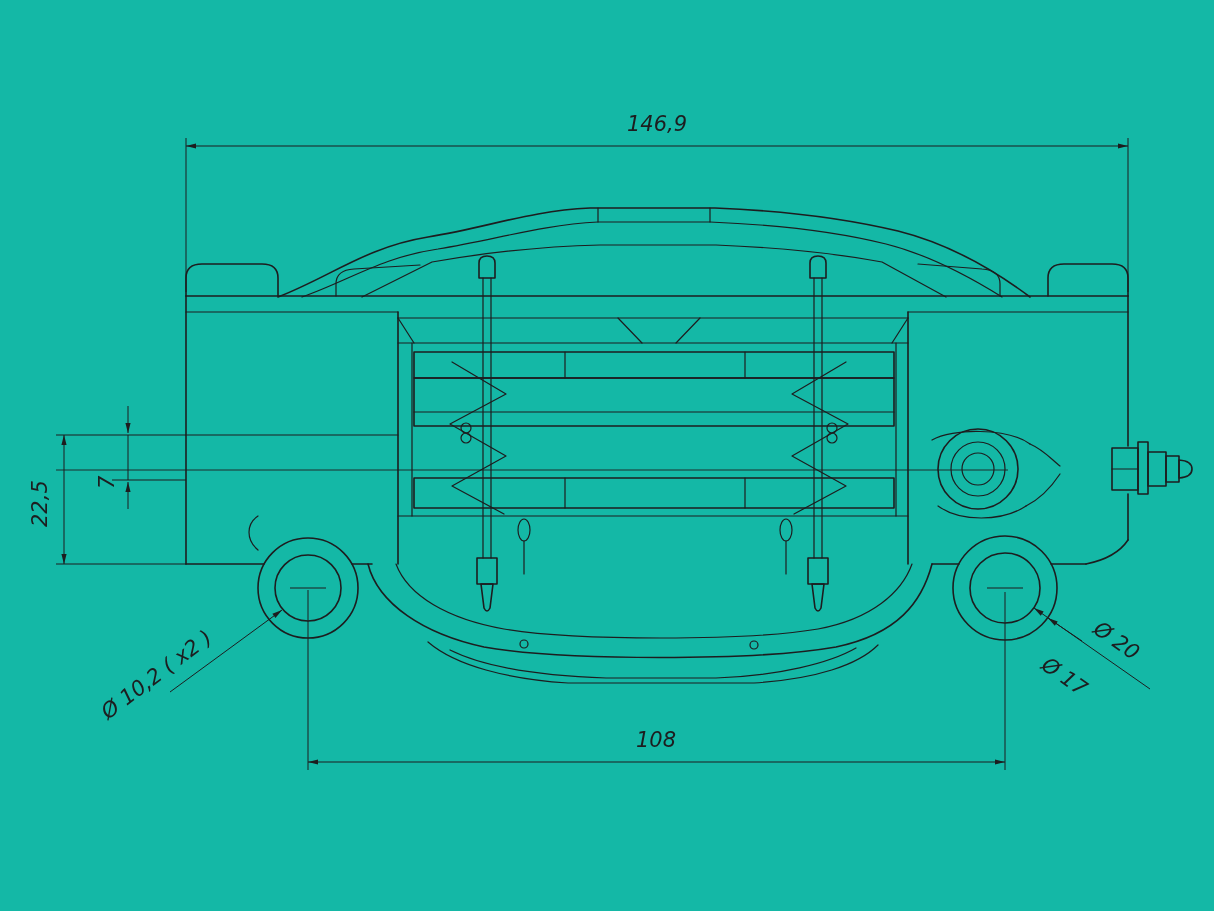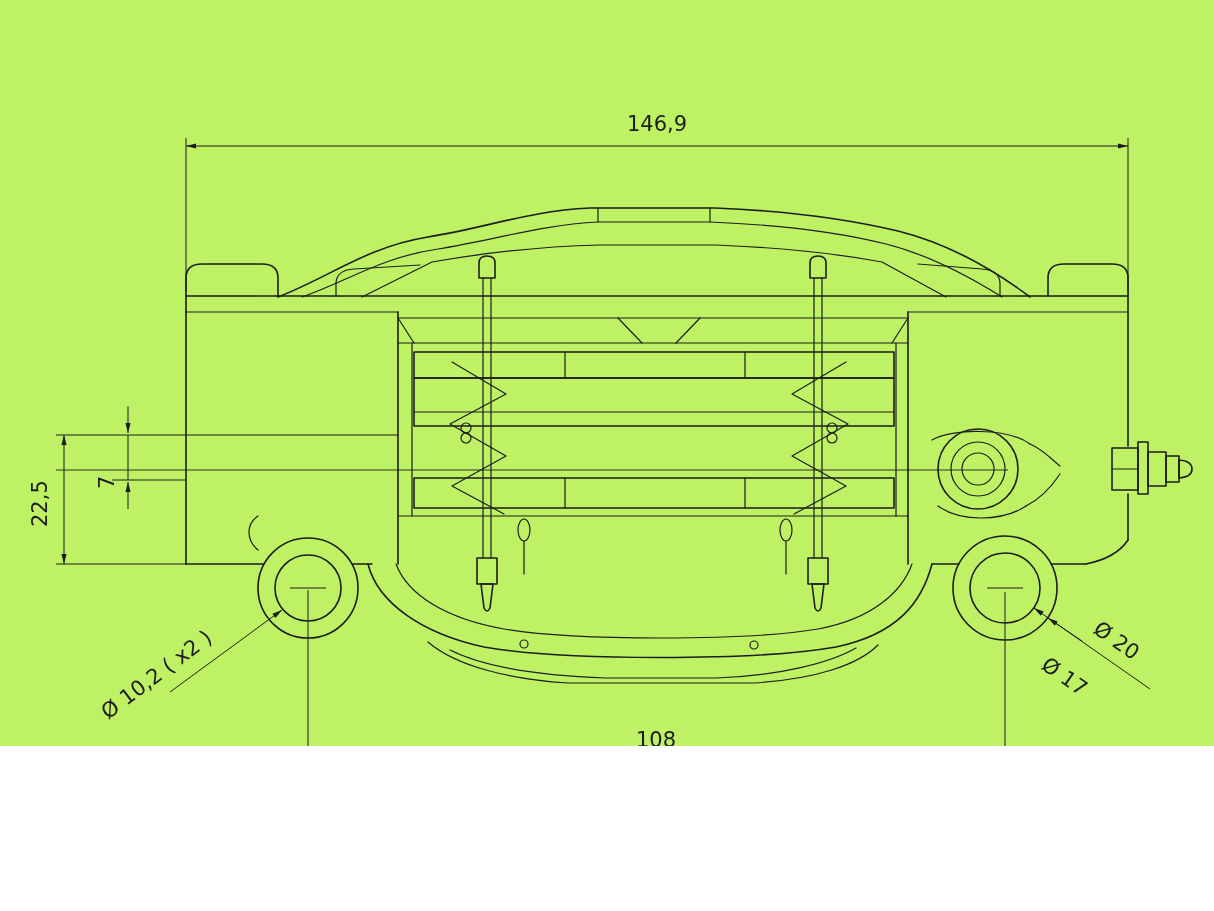--- a/index.html
+++ b/index.html
@@ -1,16 +1,16 @@
 <!DOCTYPE html>
 <html><head>
 <meta charset="utf-8">
 <style>
   html,body{margin:0;padding:0;background:#ffffff;}
-  .stage{position:relative;width:1214px;height:746px;background:#bef264;overflow:hidden;}
+  .stage{position:relative;width:1214px;height:911px;background:#14b8a6;overflow:hidden;font-style:italic;}
   svg{display:block;}
   .part{stroke:#1d1d1f;stroke-width:1.6;fill:none;stroke-linejoin:round;stroke-linecap:round;}
   .thin{stroke-width:1.2;}
   .dim{stroke:#1d1d1f;stroke-width:1;fill:none;}
   .cline{stroke:#1d1d1f;stroke-width:0.9;fill:none;}
   .dimtext{font-family:"DejaVu Sans",sans-serif;font-size:21px;fill:#1d1d1f;}
   .arrowhead{fill:#1d1d1f;stroke:none;}
 </style>
 </head>
 <body>

